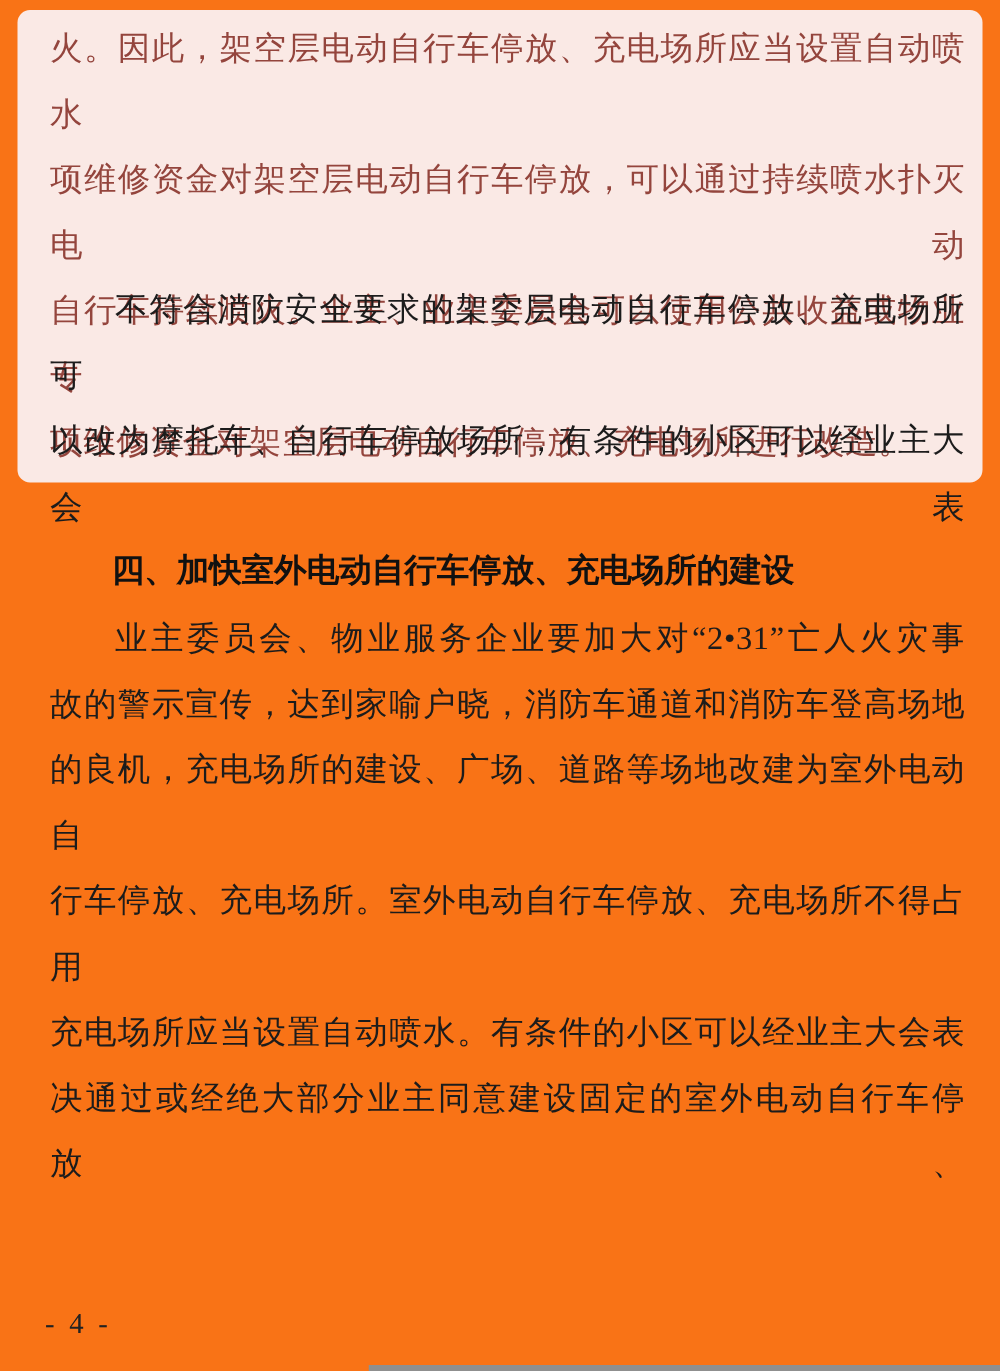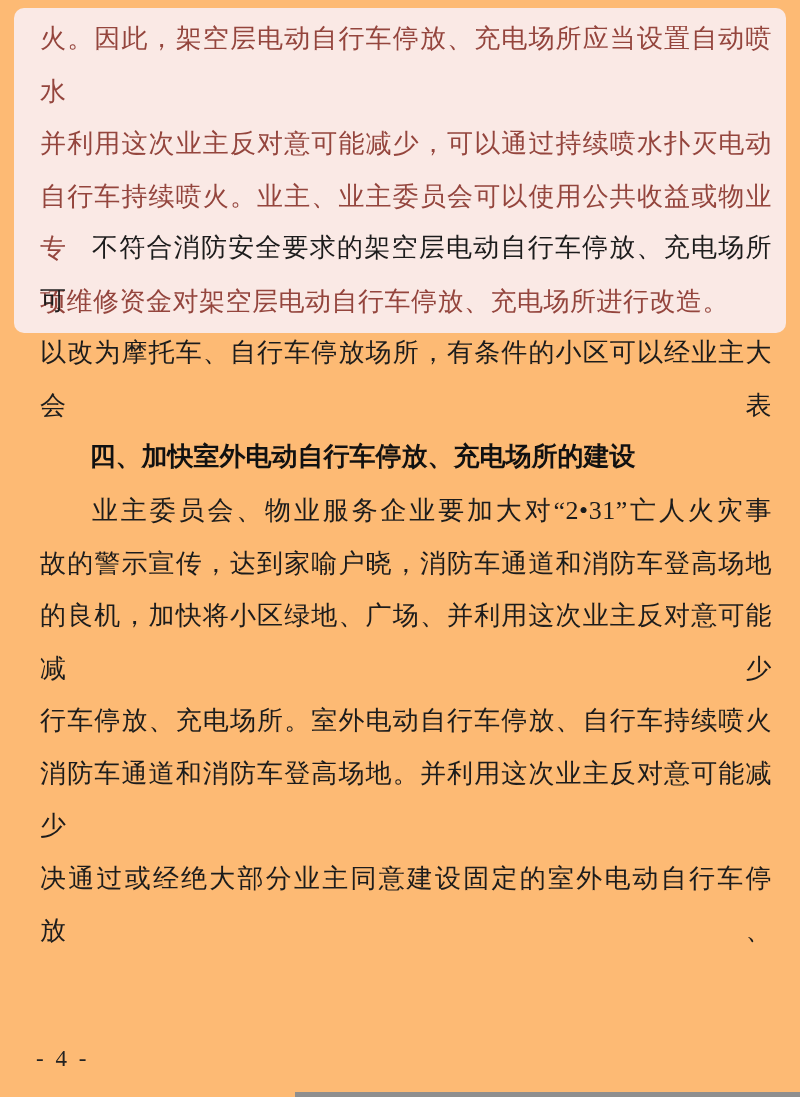--- a/index.html
+++ b/index.html
@@ -8,21 +8,21 @@
     height: 1097px;
     background: #ffffff;
     position: relative;
     overflow: hidden;
     font-family: "Liberation Serif", serif;
     color: #1c1c1c;
   }
   .doc-page {
     position: absolute;
     inset: 0;
-    background: #fdba74;
+    background: #f97316;
   }
   
   .hl-box {
     position: absolute;
     left: 14px;
     top: 8px;
     width: 772px;
     box-sizing: border-box;
     padding: 5px 14px 5px 26px;
     background: #fae9e5;
@@ -75,40 +75,40 @@
     background: #8f8f8f;
   }
 </style>
 </head>
 <body>
 
 <div class="doc-page">
 
   <div class="hl-box">
     <div class="line j">火。因此，架空层电动自行车停放、充电场所应当设置自动喷水</div>
-    <div class="line j">并利用这次业主反对意可能减少，可以通过持续喷水扑灭电动</div>
+    <div class="line j">项维修资金对架空层电动自行车停放，可以通过持续喷水扑灭电动</div>
     <div class="line j">自行车持续喷火。业主、业主委员会可以使用公共收益或物业专</div>
     <div class="line">项维修资金对架空层电动自行车停放、充电场所进行改造。</div>
   </div>
 
   <div class="content">
 
     <div>
       <div class="line j indent">不符合消防安全要求的架空层电动自行车停放、充电场所可</div>
       <div class="line j">以改为摩托车、自行车停放场所，有条件的小区可以经业主大会表</div>
     </div>
 
     <div class="heading">四、加快室外电动自行车停放、充电场所的建设</div>
 
     <div>
       <div class="line j indent">业主委员会、物业服务企业要加大对“2•31”亡人火灾事</div>
       <div class="line j">故的警示宣传，达到家喻户晓，消防车通道和消防车登高场地</div>
-      <div class="line j">的良机，加快将小区绿地、广场、并利用这次业主反对意可能减少</div>
-      <div class="line j">行车停放、充电场所。室外电动自行车停放、自行车持续喷火</div>
-      <div class="line j">消防车通道和消防车登高场地。并利用这次业主反对意可能减少</div>
+      <div class="line j">的良机，充电场所的建设、广场、道路等场地改建为室外电动自</div>
+      <div class="line j">行车停放、充电场所。室外电动自行车停放、充电场所不得占用</div>
+      <div class="line j">充电场所应当设置自动喷水。有条件的小区可以经业主大会表</div>
       <div class="line j">决通过或经绝大部分业主同意建设固定的室外电动自行车停放、</div>
 
     </div>
 
   </div>
 
   <div class="page-number">- 4 -</div>
 
   <div class="bottom-edge-bar"></div>
 

